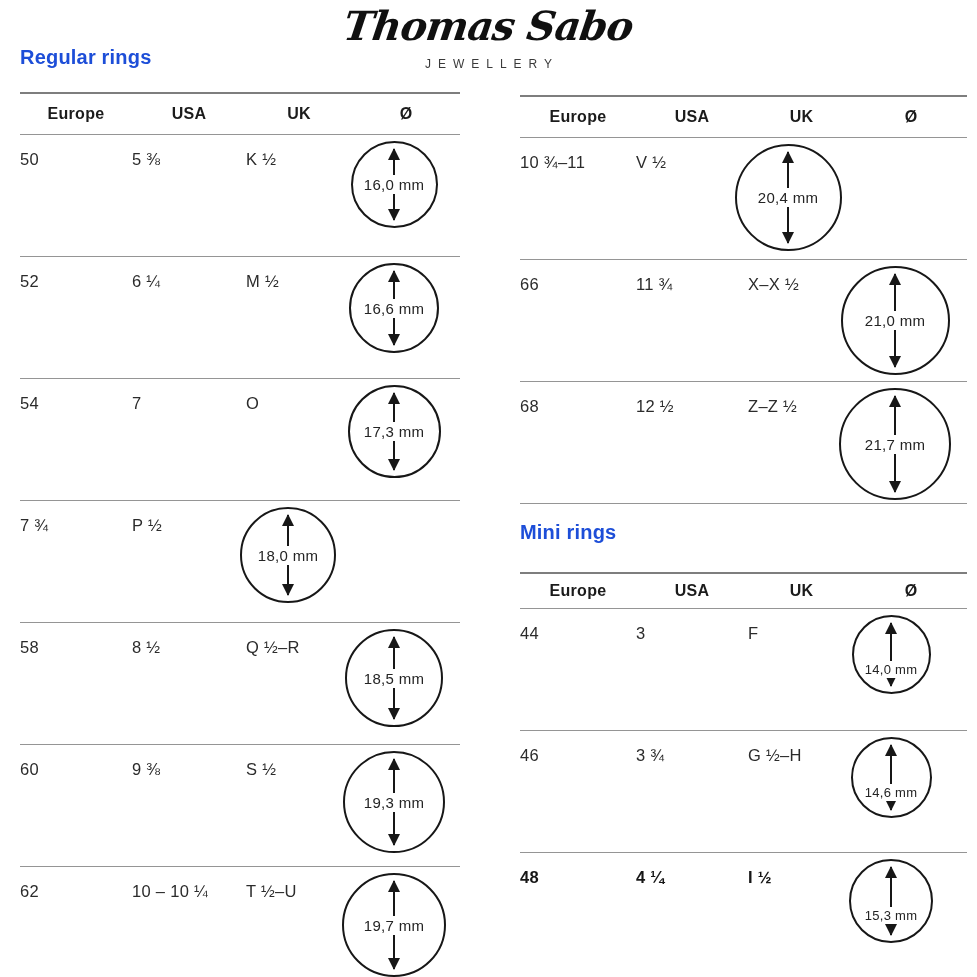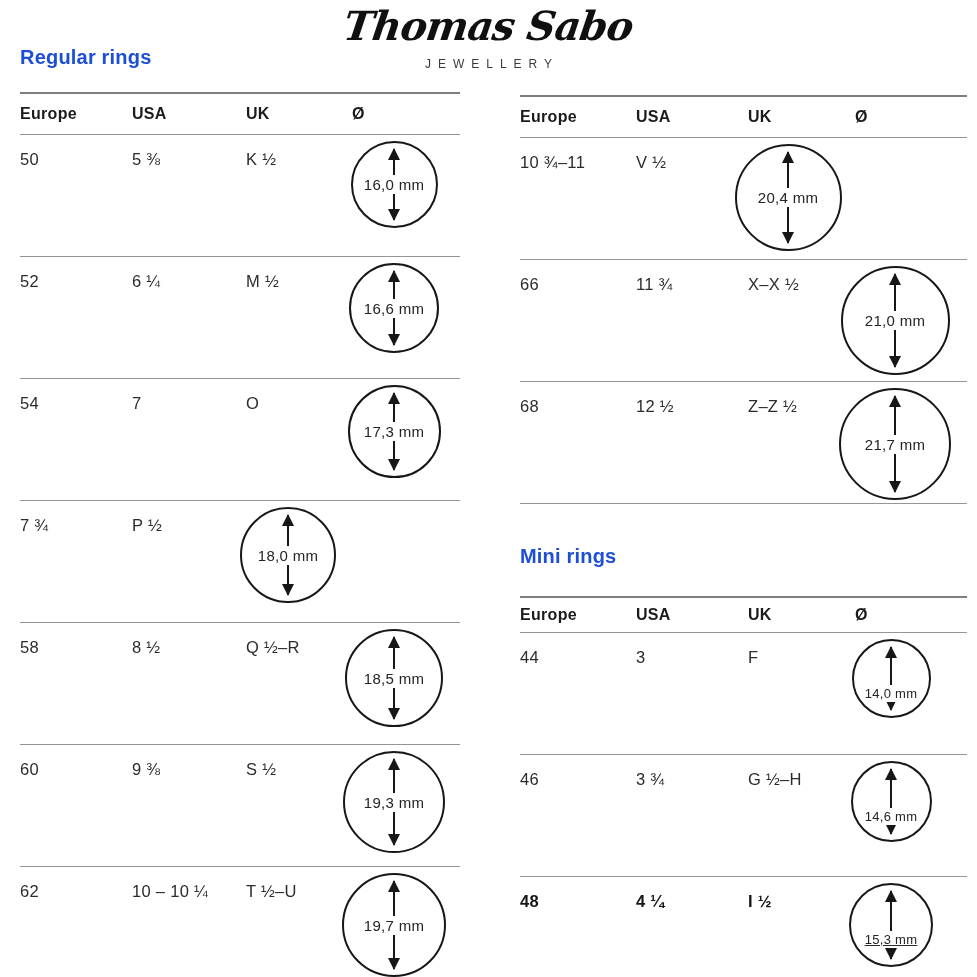--- a/index.html
+++ b/index.html
@@ -25,30 +25,30 @@
     margin-top:9px;
     font-size:12px; letter-spacing:7px; text-indent:7px;
     color:#3a3a3a; font-weight:normal;
   }
 
   
   .col-left  { position:absolute; left:20px;  top:46px; width:440px; }
   .col-right { position:absolute; left:520px; top:95px; width:447px; }
   .section-title { font-size:20px; font-weight:bold; color:#1d4ed8; letter-spacing:0.2px; }
   .col-left .sizetable { margin-top:23px; }
-  .mini-title { margin-top:41px; }
+  .mini-title { margin-top:17px; }
   .t-mini { margin-top:28px; }
 
   
   .sizetable { width:100%; }
   .trow { display:grid; position:relative; }
   .t-left  .trow { grid-template-columns:112px 114px 106px 1fr; }
   .t-right .trow, .t-mini .trow { grid-template-columns:116px 112px 107px 1fr; }
 
-  .thead { border-top:2px solid #7e7e7e; height:42px; }
+  .thead { border-top:2px solid #7e7e7e; height:42px;text-align:center; }
   .t-mini .thead { height:36px; }
   .thead .cell { padding-top:11px; font-weight:bold; color:#1b1b1b; font-size:16px; }
   .t-mini .thead .cell { padding-top:8px; }
 
   .drow { height:122px; border-top:1px solid #959595; }
   .t-right.bordered { border-bottom:1px solid #959595; }
   .cell { font-size:16.5px; color:#2b2b2b; letter-spacing:0.3px; }
   .drow .cell.txt { padding-top:15px; }
   .drow.strong .cell.txt { font-weight:bold; color:#161616; }
 
@@ -240,21 +240,21 @@
               <span class="dia-arrow"></span>
               <span class="mm-label">14,6 mm</span>
             </div>
           </div>
         </div>
         <div class="drow trow strong">
           <div class="cell txt">48</div>
           <div class="cell txt">4 ¼</div>
           <div class="cell txt">I ½</div>
           <div class="cell dia">
-            <div class="ring" style="width: 84px; height: 84px; left: -6px; text-decoration: underline;">
+            <div class="ring" style="width: 84px; height: 84px; left: -6px;">
               <span class="dia-arrow"></span>
               <span class="mm-label">15,3 mm</span>
             </div>
           </div>
         </div>
       </div>
   </section>
 
 </div>
 

